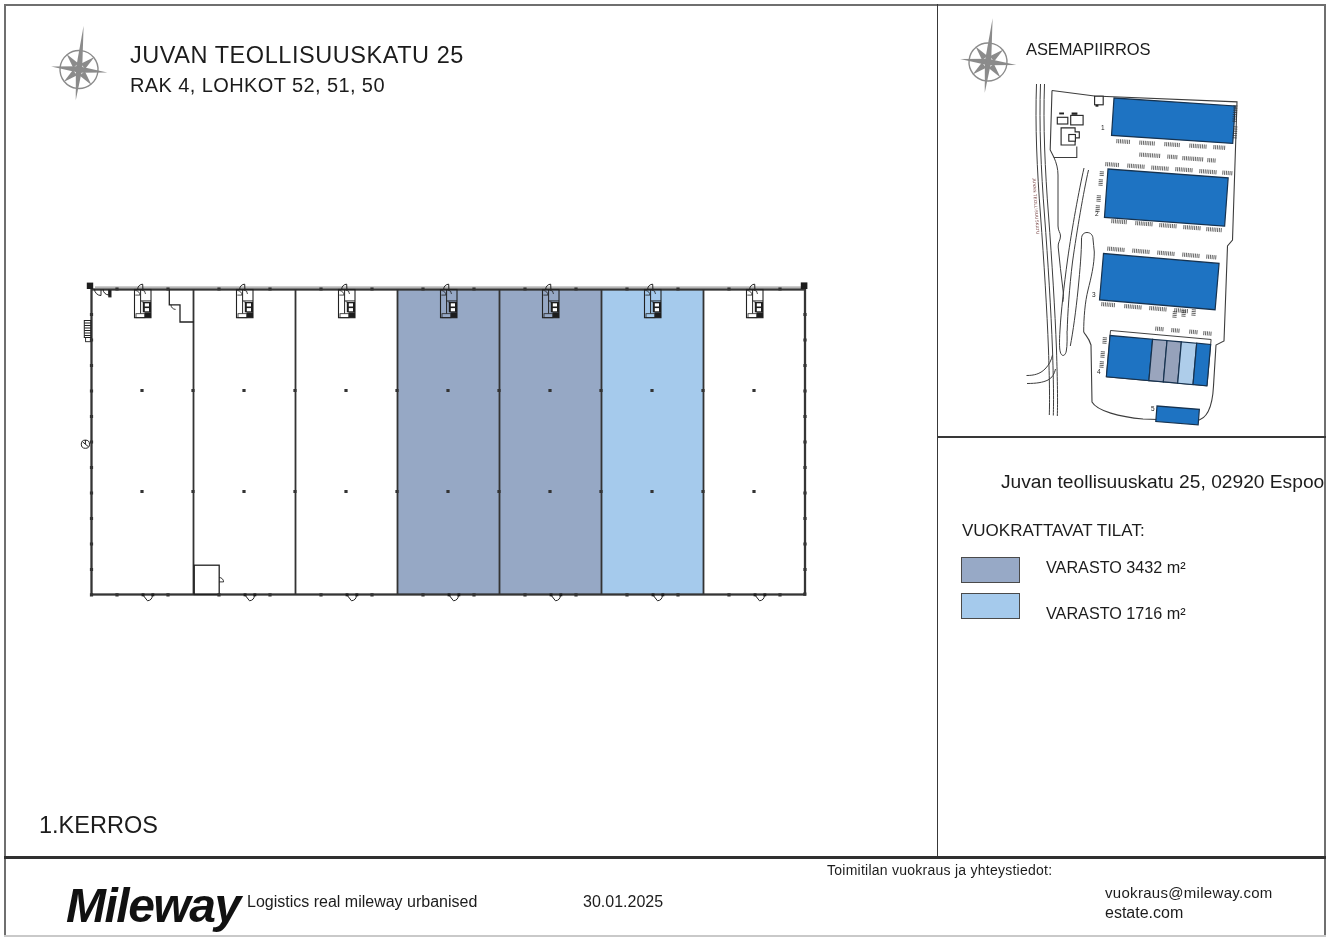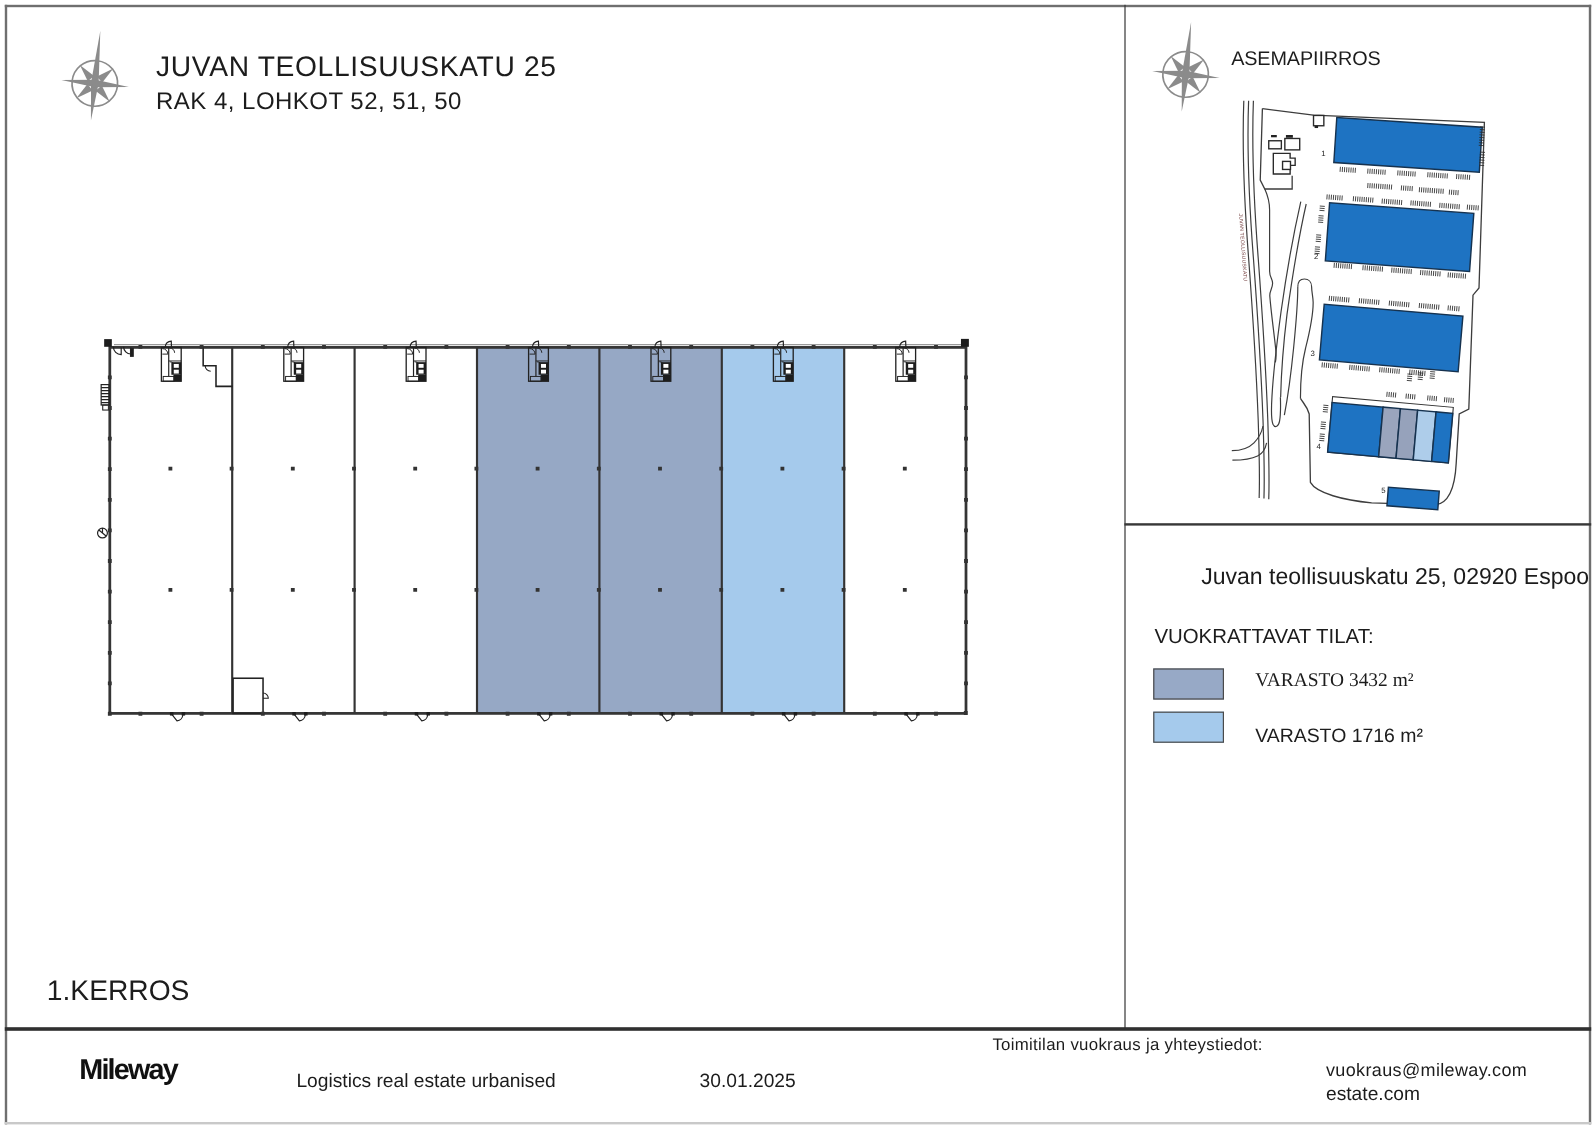--- a/index.html
+++ b/index.html
@@ -25,31 +25,31 @@
 <div class="t" style="left:130px;top:74px;font-size:20px;letter-spacing:0.4px;">RAK 4, LOHKOT 52, 51, 50</div>
 
 <div class="t" style="left:1026px;top:40px;font-size:16.5px;letter-spacing:-0.1px;">ASEMAPIIRROS</div>
 
 <div class="t" style="left:961px;top:471px;font-size:19.2px;margin-left:40px;">Juvan teollisuuskatu 25, 02920 Espoo</div>
 
 <div class="t" style="left:962px;top:521px;font-size:17px;">VUOKRATTAVAT TILAT:</div>
 
 <div style="position:absolute;left:961px;top:557px;width:57px;height:24px;background:#97a9c6;border:1.6px solid #4a4a4a;"></div>
 
-<div class="t" style="left:1046px;top:558px;font-size:16.2px;font-family:Liberation Serif, serif;">VARASTO 3432 m²</div>
+<div class="t" style="left:1046px;top:558px;font-size:16.2px;">VARASTO 3432 m²</div>
 
 <div style="position:absolute;left:961px;top:593px;width:57px;height:24px;background:#a5caec;border:1.6px solid #4a4a4a;"></div>
 
 <div class="t" style="left:1046px;top:604px;font-size:16.2px;">VARASTO 1716 m²</div>
 
 <div class="t" style="left:39px;top:812px;font-size:23.5px;">1.KERROS</div>
 
-<div class="t" style="left:66px;top:878px;font-size:24px;font-weight:bold;letter-spacing:-1.5px;color:#111;">Mileway</div>
-
-<div class="t" style="left:247px;top:893px;font-size:16px;">Logistics real estate urbanised</div>
+<div class="t" style="left:66px;top:878px;font-size:48px;font-weight:bold;font-style:italic;letter-spacing:-1.5px;color:#111;">Mileway</div>
+
+<div class="t" style="left:247px;top:893px;font-size:16px;">Logistics real mileway urbanised</div>
 
 <div class="t" style="left:583px;top:893px;font-size:16px;">30.01.2025</div>
 
 <div class="t" style="left:827px;top:862px;font-size:14px;letter-spacing:0.25px;">Toimitilan vuokraus ja yhteystiedot:</div>
 
 <div class="t" style="left:1105px;top:884px;font-size:15px;letter-spacing:0.3px;">vuokraus@mileway.com</div>
 
 <div class="t" style="left:1105px;top:904px;font-size:16px;">estate.com</div>
 
 <svg id="draw" width="1330" height="942" viewBox="0 0 1330 942" style="position:absolute;left:0;top:0;">

